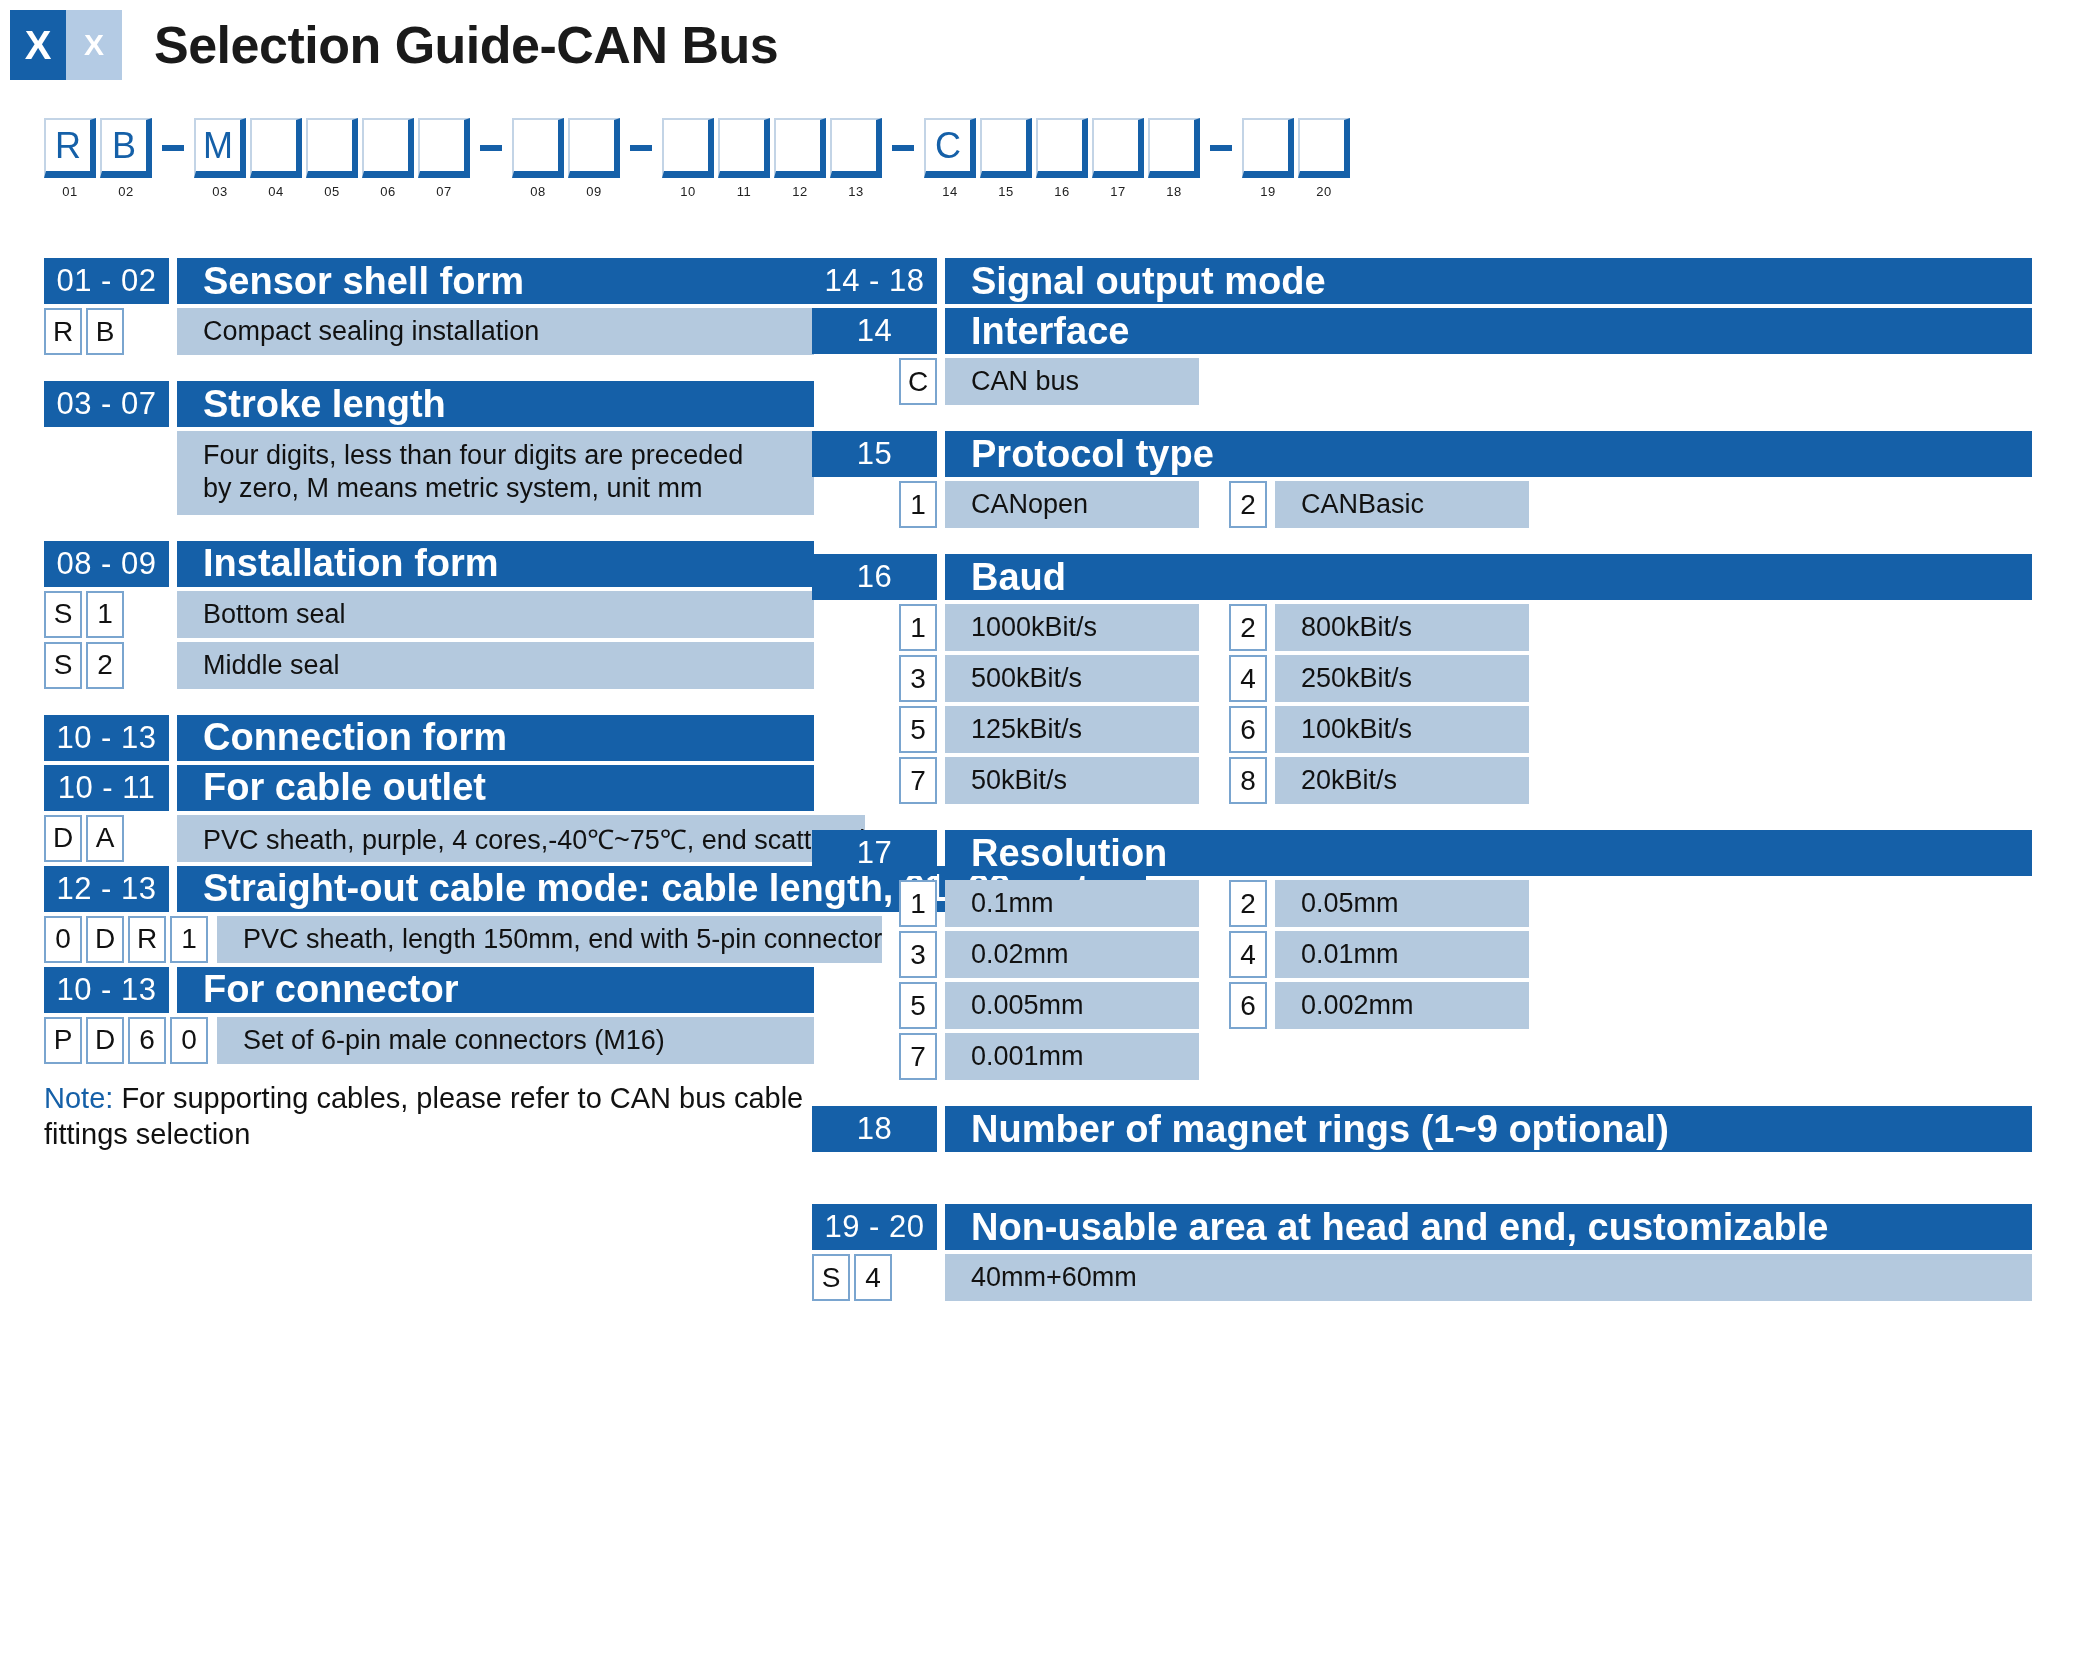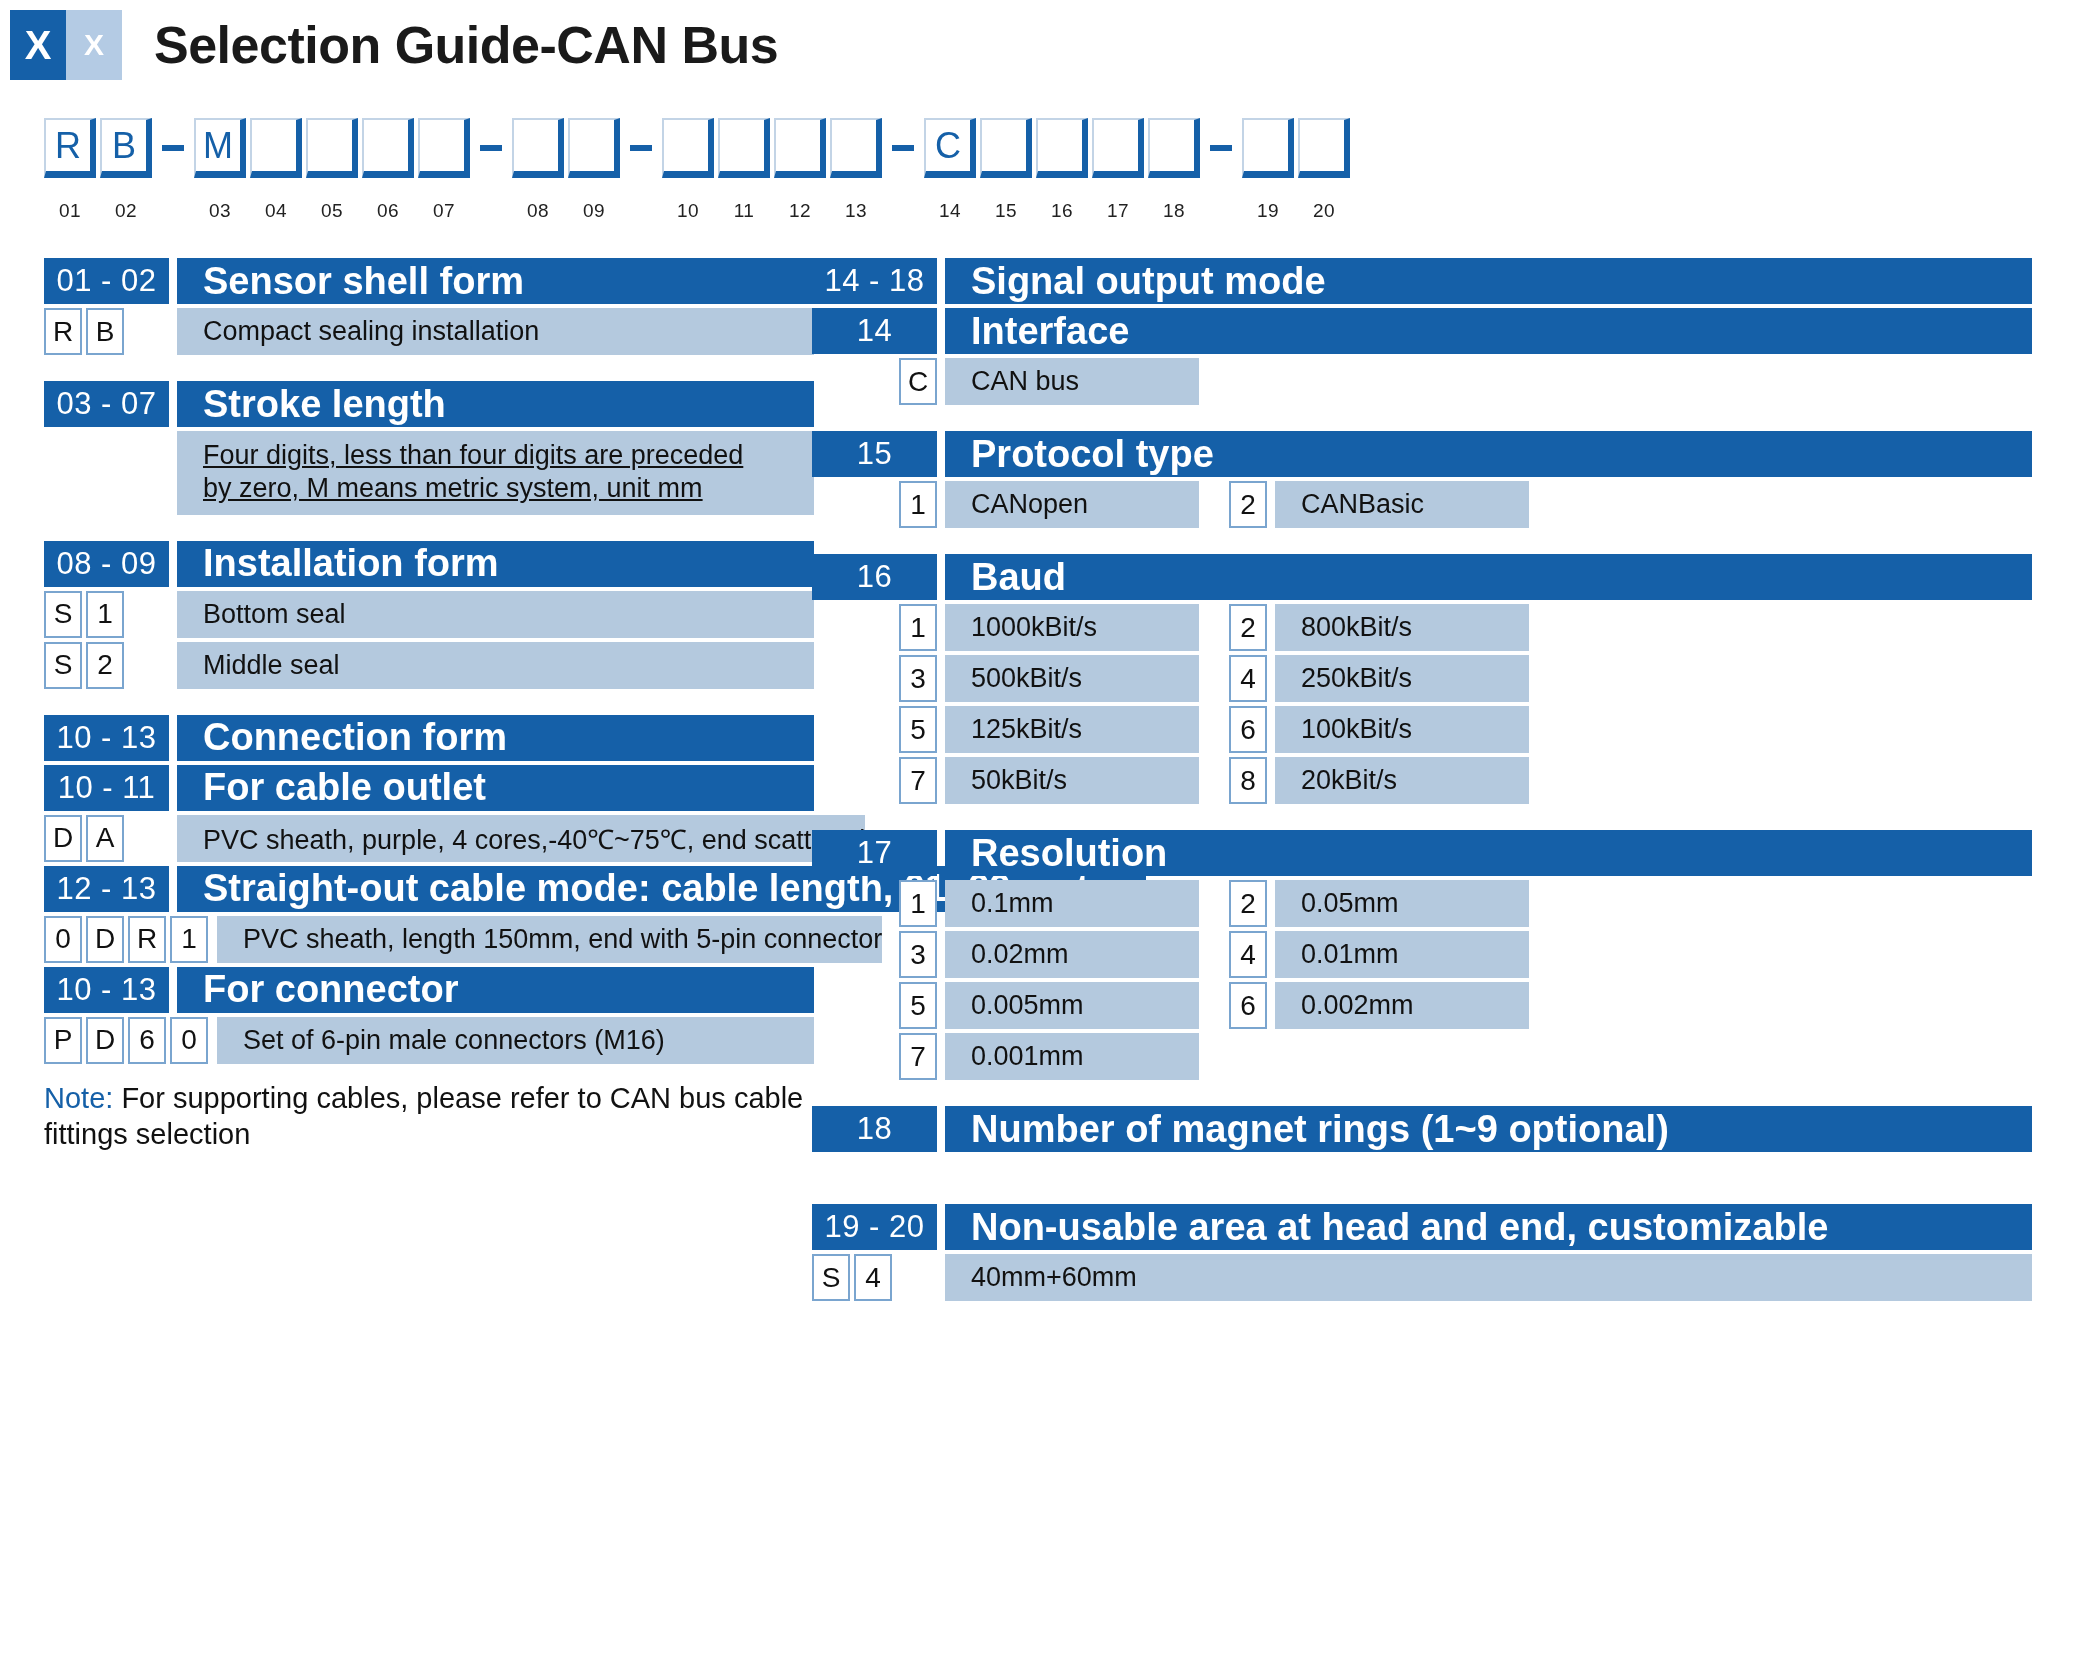--- a/index.html
+++ b/index.html
@@ -75,22 +75,22 @@
     border-bottom: 7px solid #1560a8;
     background: #ffffff;
     display: flex;
     align-items: center;
     justify-content: center;
     font-size: 36px;
     color: #1560a8;
     line-height: 1;
   }
   .code-num {
-    margin-top: 22px;
-    font-size: 19px;
+    margin-top: 6px;
+    font-size: 13px;
     color: #222222;
     letter-spacing: 0.5px;
   }
   .code-dash {
     width: 34px;
     height: 60px;
     display: flex;
     align-items: center;
     justify-content: center;
     margin-right: 4px;
@@ -191,21 +191,20 @@
     white-space: nowrap;
   }
   .opt-desc.multiline {
     white-space: normal;
     line-height: 1.22;
     padding-top: 8px;
     padding-bottom: 10px;
     align-items: flex-start;
     flex-direction: column;
     justify-content: center;
-    text-decoration: underline;
   }
 
   
   .opt-row.pair .opt-desc { flex: none; width: 228px; }
   .pair-spacer { width: 30px; flex: none; }
 
   .note {
     margin-top: 16px;
     font-size: 29px;
     line-height: 1.25;

